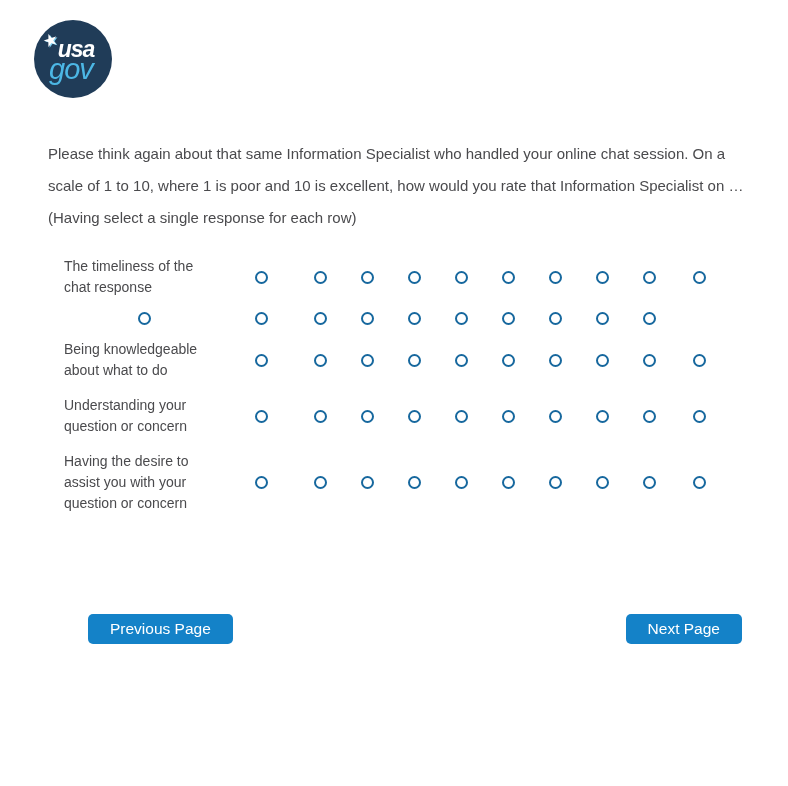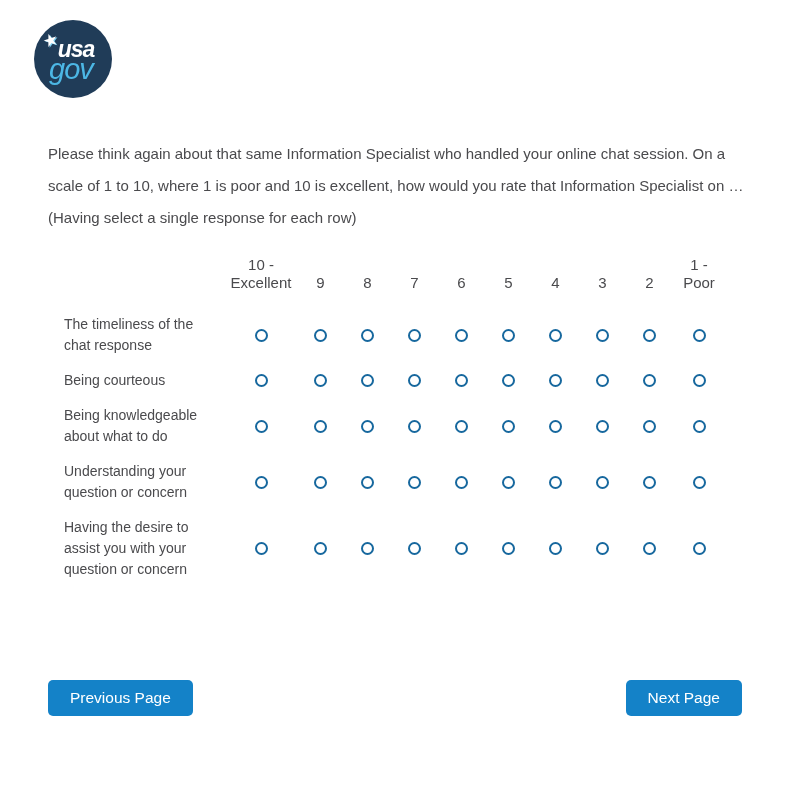--- a/index.html
+++ b/index.html
@@ -121,57 +121,43 @@
     margin-top: 100px;
     width: 694px;
   }
   .nav-button {
     background: var(--button-blue);
     color: #ffffff;
     border: none;
     border-radius: 5px;
     font-family: "Liberation Sans", sans-serif;
     font-size: 15.5px;
-    height: 36px;
+    height: 30px;
     padding: 0 22px;
     cursor: pointer;
+    margin-left: 40px;
   }
 </style>
 </head>
 <body>
 
 <div class="page">
 
   <div class="logo">
     <span class="star">★</span>
     <span class="usa">usa</span>
     <span class="gov">gov</span>
   </div>
 
   <div class="intro">
     <p>Please think again about that same Information Specialist who handled your online chat session. On a scale of 1 to 10, where 1 is poor and 10 is excellent, how would you rate that Information Specialist on …</p>
     <p>(Having select a single response for each row)</p>
   </div>
 
   <div class="matrix" role="group">
-      <div class="mrow header">
-        <div class="label-cell"></div>
-        <div class="hcell">10 -
-Excellent</div>
-        <div class="hcell">9</div>
-        <div class="hcell">8</div>
-        <div class="hcell">7</div>
-        <div class="hcell">6</div>
-        <div class="hcell">5</div>
-        <div class="hcell">4</div>
-        <div class="hcell">3</div>
-        <div class="hcell">2</div>
-        <div class="hcell">1 -
-Poor</div>
-      </div>
       <div class="mrow" role="radiogroup">
         <div class="label-cell">The timeliness of the chat response</div>
         <div class="radio-cell">
           <span class="radio" role="radio" aria-checked="false"></span>
         </div>
         <div class="radio-cell">
           <span class="radio" role="radio" aria-checked="false"></span>
         </div>
         <div class="radio-cell">
           <span class="radio" role="radio" aria-checked="false"></span>
@@ -192,21 +178,20 @@
           <span class="radio" role="radio" aria-checked="false"></span>
         </div>
         <div class="radio-cell">
           <span class="radio" role="radio" aria-checked="false"></span>
         </div>
         <div class="radio-cell">
           <span class="radio" role="radio" aria-checked="false"></span>
         </div>
       </div>
       <div class="mrow" role="radiogroup">
-        <div class="label-cell">Being courteous</div>
         <div class="radio-cell">
           <span class="radio" role="radio" aria-checked="false"></span>
         </div>
         <div class="radio-cell">
           <span class="radio" role="radio" aria-checked="false"></span>
         </div>
         <div class="radio-cell">
           <span class="radio" role="radio" aria-checked="false"></span>
         </div>
         <div class="radio-cell">

